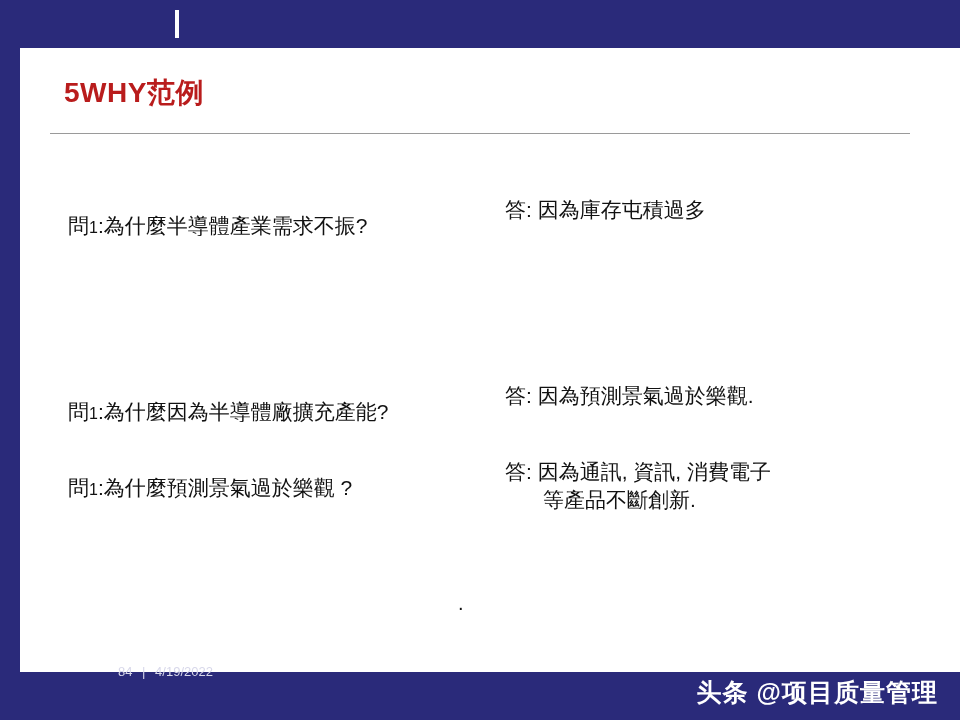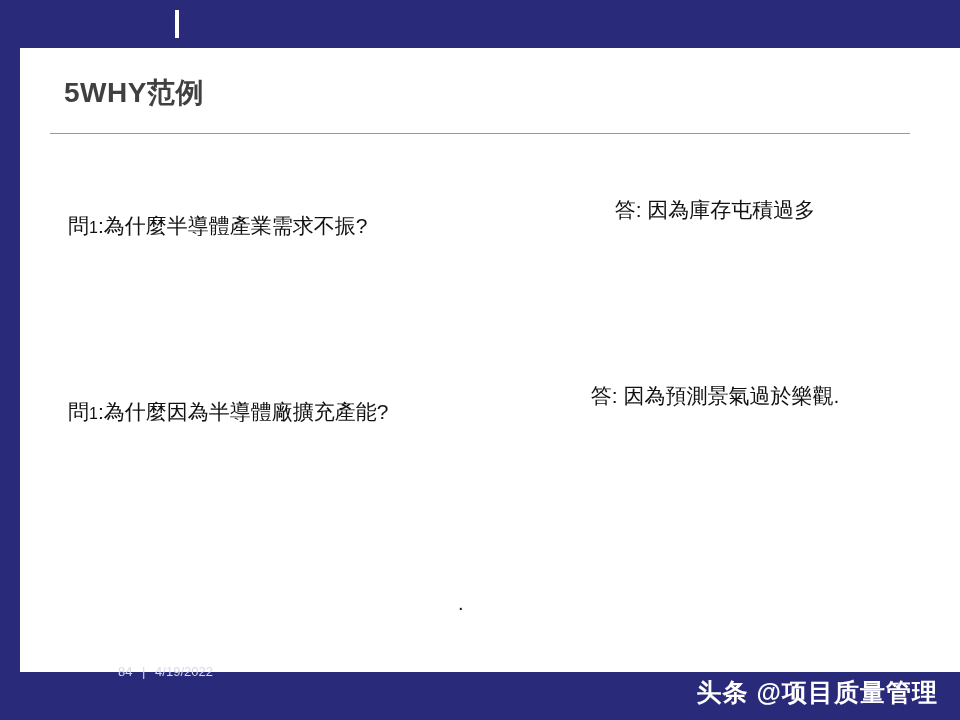--- a/index.html
+++ b/index.html
@@ -46,21 +46,21 @@
     height: 720px;
     background: #2a2a7a;
   }
   
   .title {
     position: absolute;
     left: 64px;
     top: 74px;
     font-size: 28px;
     font-weight: bold;
-    color: #404040;
+    color: #b91c1c;
     letter-spacing: 0.5px;
     white-space: nowrap;
   }
   .title-rule {
     position: absolute;
     left: 50px;
     top: 133px;
     width: 860px;
     height: 1px;
     background: #9a9a9a;
@@ -87,21 +87,20 @@
     line-height: 1.32;
   }
   .a-cell {
     position: absolute;
     left: 505px;
     top: 0;
     width: 420px;
     font-size: 21px;
     color: #111111;
     line-height: 1.32;
-    text-align: center;
   }
   .q-label {
     font-size: 21px;
   }
   .q-num {
     font-size: 16px;
   }
   .qa-line2 {
     display: block;
     padding-left: 38px;
@@ -187,20 +186,29 @@
 
     <div class="qa-row" style="height:52px">
       <div class="q-cell">
         <span class="q-label">問</span><span class="q-num">1</span><span>:為什麼因為半導體廠擴充產能?</span>
       </div>
       <div class="a-cell">
         <span>答: 因為預測景氣過於樂觀.</span>
       </div>
     </div>
 
+    <div class="qa-row" style="height:92px">
+      <div class="q-cell">
+        <span class="q-label">問</span><span class="q-num">1</span><span>:為什麼預測景氣過於樂觀 ?</span>
+      </div>
+      <div class="a-cell">
+        <span>答: 因為通訊, 資訊, 消費電子</span>
+        <span class="a-line2">等產品不斷創新.</span>
+      </div>
+    </div>
 
 
   </div>
 
   <div class="stray-dot">.</div>
 
   <div class="bottom-bar"></div>
 
   <div class="footer-meta">
     <span>84</span>

